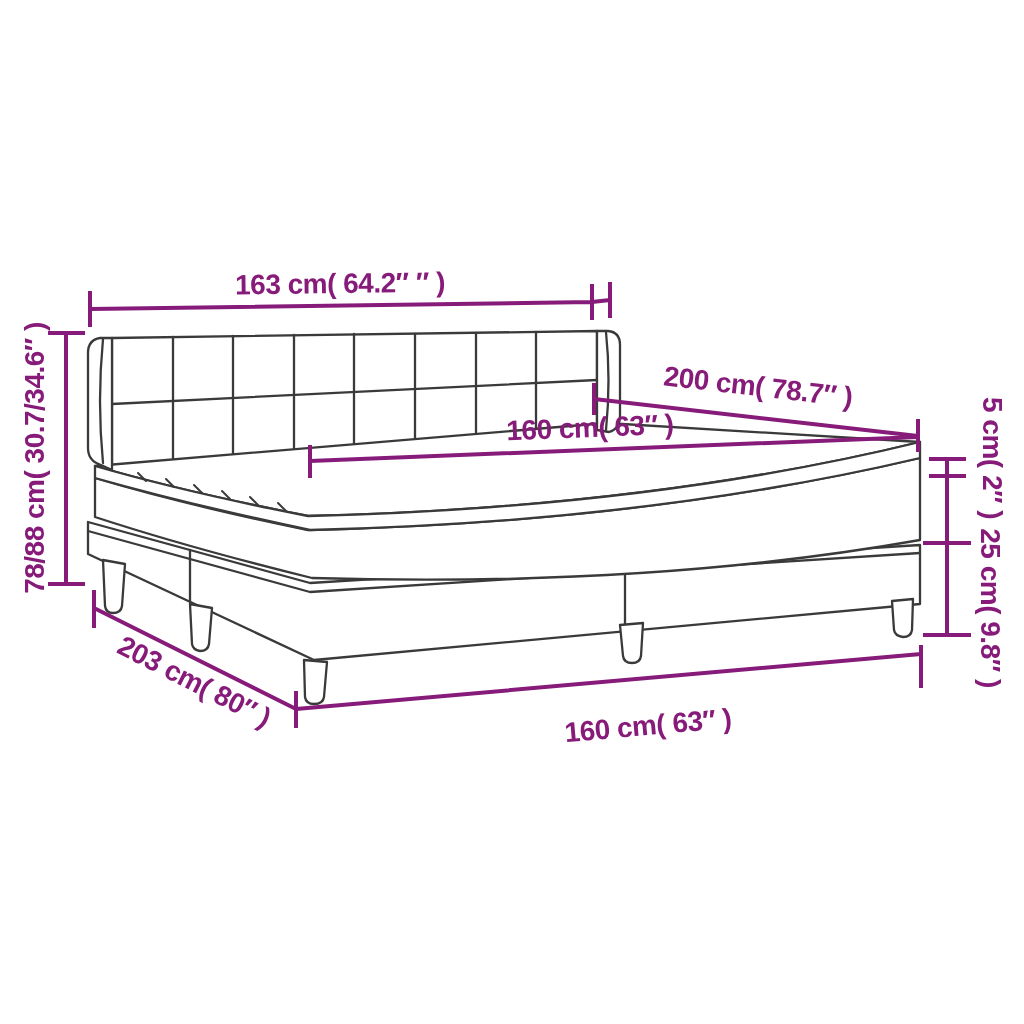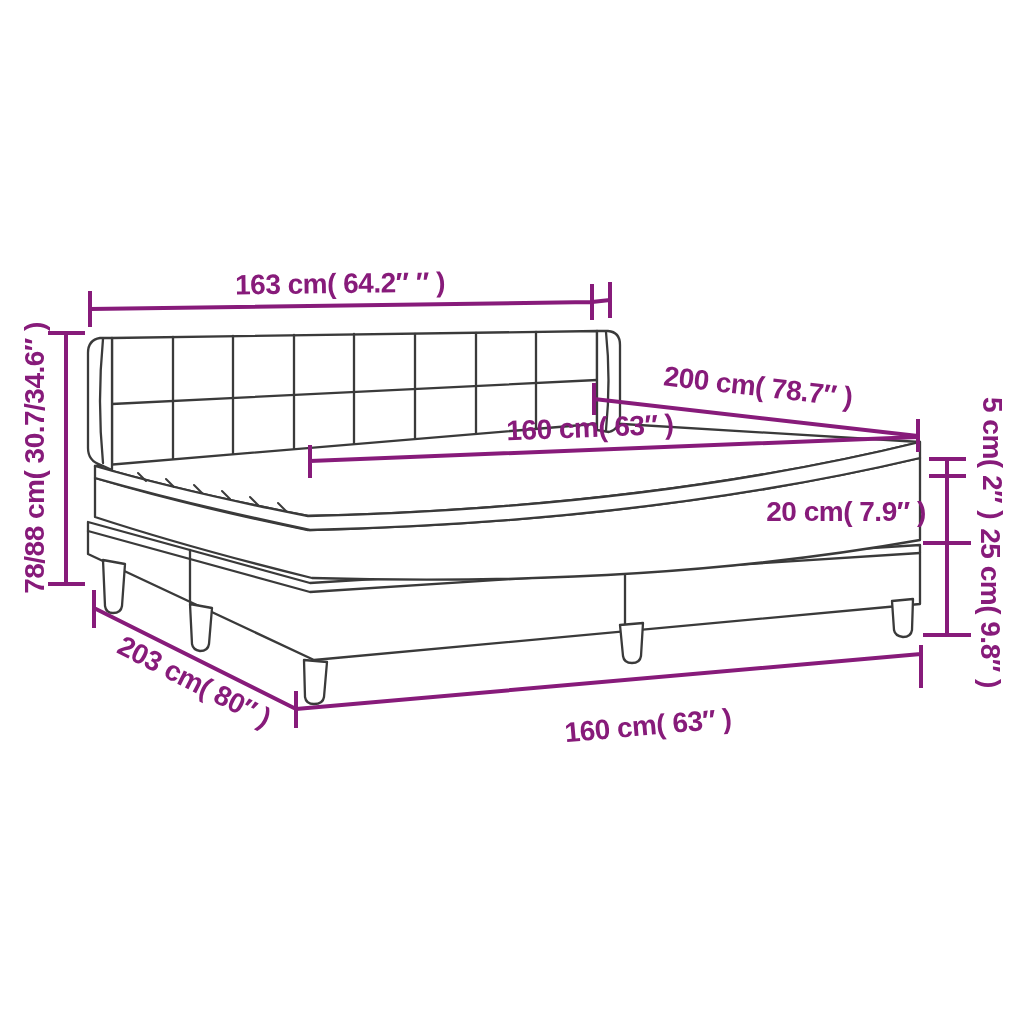--- a/index.html
+++ b/index.html
@@ -78,21 +78,20 @@
 
   <div class="dim-label" style="left:340px;top:284px;transform:translate(-50%,-50%) rotate(-0.8deg);">163 cm( 64.2″ ″ )</div>
 
 
   <div class="dim-label" style="left:758px;top:387px;transform:translate(-50%,-50%) rotate(6.5deg);">200 cm( 78.7″ )</div>
 
   <div class="dim-label" style="left:590px;top:428px;transform:translate(-50%,-50%) rotate(-2.3deg);">160 cm( 63″ )</div>
 
   <div class="dim-label" style="left:992px;top:458px;transform:translate(-50%,-50%) rotate(90deg);">5 cm( 2″ )</div>
 
-  <div class="dim-label" style="left:846px;top:512px;transform:translate(-50%,-50%);">20 cm( 7.9″ )</div>
 
   <div class="dim-label" style="left:990px;top:608px;transform:translate(-50%,-50%) rotate(90deg);">25 cm( 9.8″ )</div>
 
   <div class="dim-label" style="left:35px;top:458px;transform:translate(-50%,-50%) rotate(-90deg);">78/88 cm( 30.7/34.6″ )</div>
 
   <div class="dim-label" style="left:194px;top:682px;transform:translate(-50%,-50%) rotate(27deg);">203 cm( 80″ )</div>
 
   <div class="dim-label" style="left:648px;top:726px;transform:translate(-50%,-50%) rotate(-5deg);">160 cm( 63″ )</div>
 
 </div>

